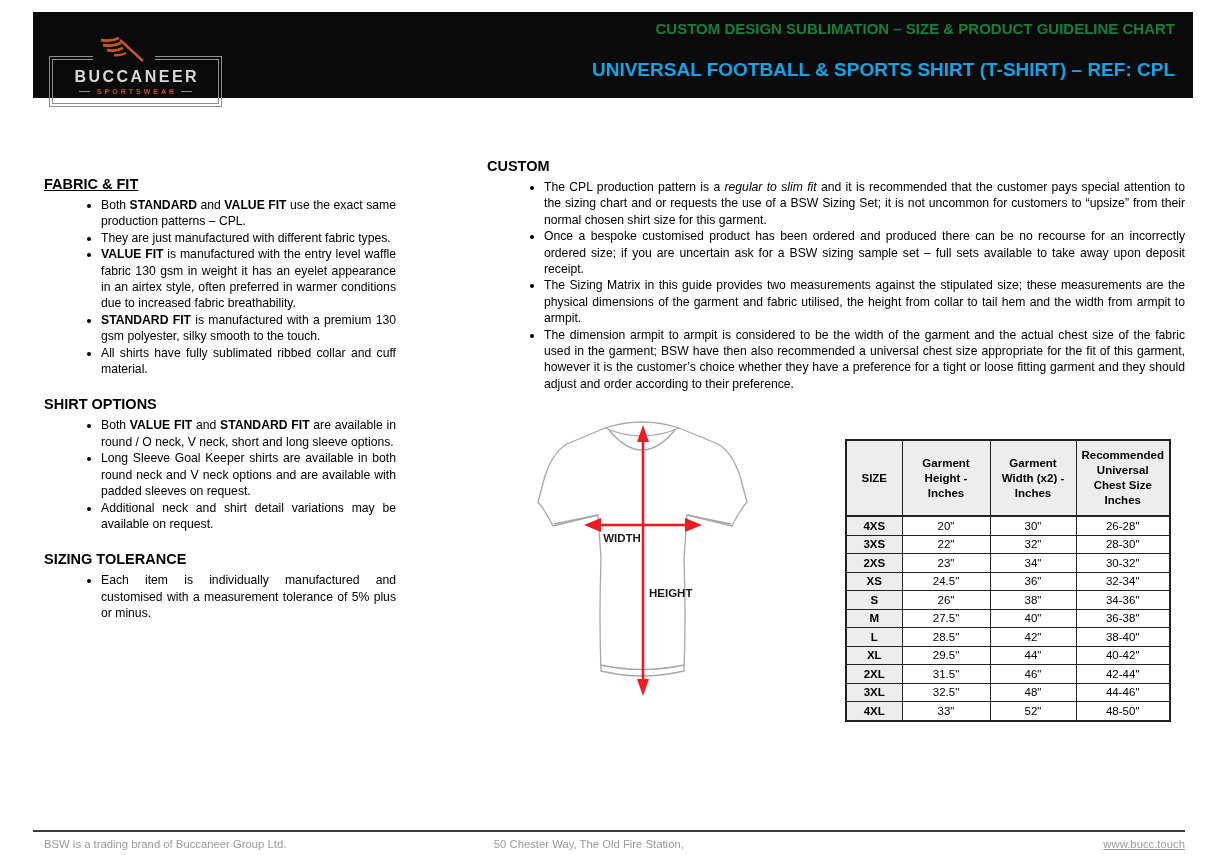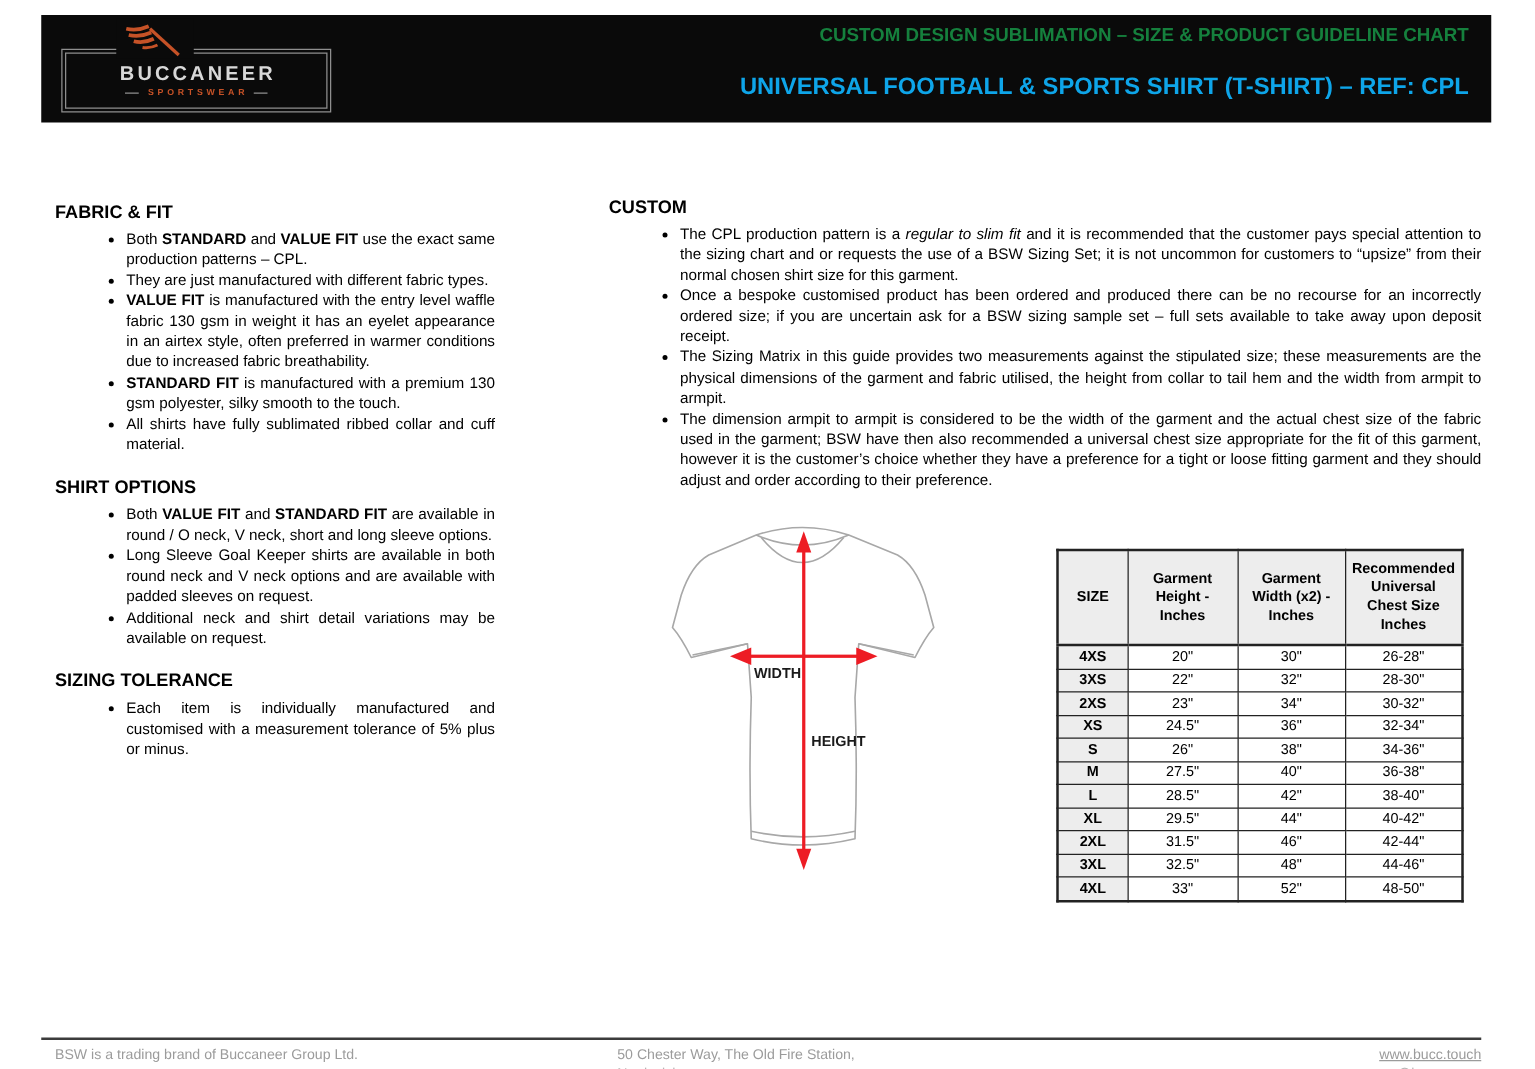--- a/index.html
+++ b/index.html
@@ -1,41 +1,41 @@
 <!DOCTYPE html>
 <html><head>
 <meta charset="utf-8">
 <style>
   html,body{margin:0;padding:0;background:#fff;}
   body{width:1228px;height:855px;position:relative;overflow:hidden;
        font-family:"Liberation Sans", sans-serif;color:#000;}
 
   
   .header-bar{position:absolute;left:33px;top:12px;width:1160px;height:86px;background:#0a0a0a;}
-  .logo-wrap{position:absolute;left:16px;top:3px;width:173px;height:80px;padding-left:43px;}
+  .logo-wrap{position:absolute;left:16px;top:20px;width:173px;height:80px;}
   .logo-frame{position:absolute;left:3px;top:27px;right:3px;bottom:8px;
               border:1px solid #8f8f8f;outline:1px solid #8f8f8f;outline-offset:2px;
               display:flex;flex-direction:column;align-items:center;justify-content:center;}
   .logo-brand{color:#d8d8d8;font-weight:bold;font-size:16px;letter-spacing:2.5px;line-height:17px;padding-left:2.5px;}
   .logo-sub-row{display:flex;align-items:center;gap:4px;margin-top:3px;}
   .logo-dash{width:11px;height:0;border-top:1px solid #8f8f8f;}
   .logo-sub{color:#c65227;font-weight:bold;font-size:7px;letter-spacing:3px;padding-left:3px;}
   .logo-flag{position:absolute;left:44px;top:0;width:62px;height:32px;background:#0a0a0a;}
   .header-titles{position:absolute;right:18px;top:0;height:100%;text-align:right;}
   .header-title-1{color:#15803d;font-weight:bold;font-size:15px;line-height:18px;margin-top:8px;}
   .header-title-2{color:#0ea5e9;font-weight:bold;font-size:19px;line-height:22px;margin-top:21px;}
 
   
   .content{position:absolute;left:44px;top:158px;width:1141px;display:flex;}
   .left-col{width:352px;flex:0 0 352px;}
   .right-col{margin-left:91px;width:698px;flex:0 0 698px;}
 
   .section-heading{font-weight:bold;font-size:14.5px;line-height:17px;margin:0 0 4px 0;}
   .left-col .section-heading{margin-top:19px;}
-  .left-col .section-heading:first-child{margin-top:4px;}
+  .left-col .section-heading:first-child{margin-top:18px;text-decoration:underline;}
 
   ul.bullets{margin:0;padding:0 0 0 57px;}
   ul.bullets li{font-size:12.2px;line-height:16.4px;text-align:justify;margin:0;padding:0;}
   .seg-b{font-weight:bold;}
   .seg-bi{font-weight:normal;font-style:italic;}
 
   
   .diagram-row{display:flex;align-items:flex-start;margin-top:26px;}
   .shirt-svg{margin-left:48px;flex:0 0 auto;}
   .size-table-wrap{margin-left:95px;margin-top:21px;}

